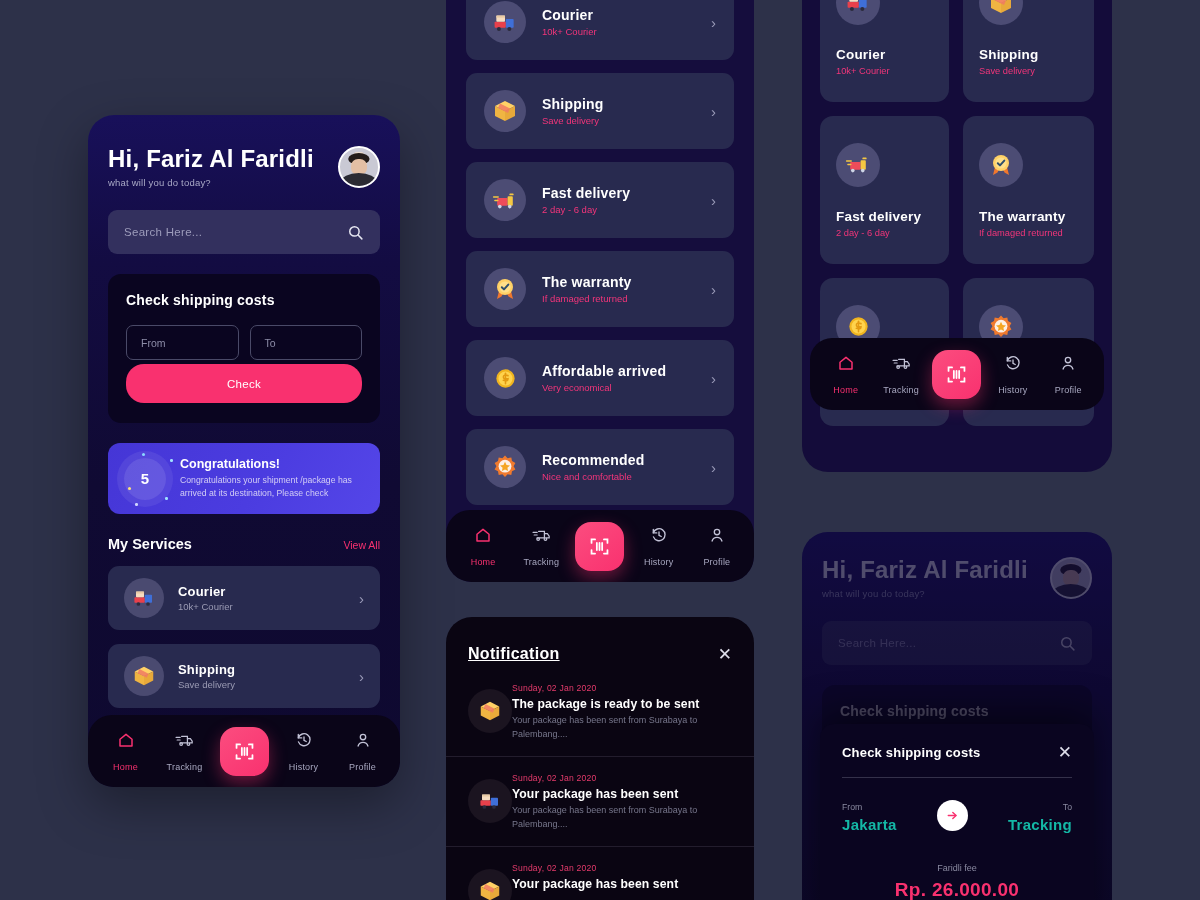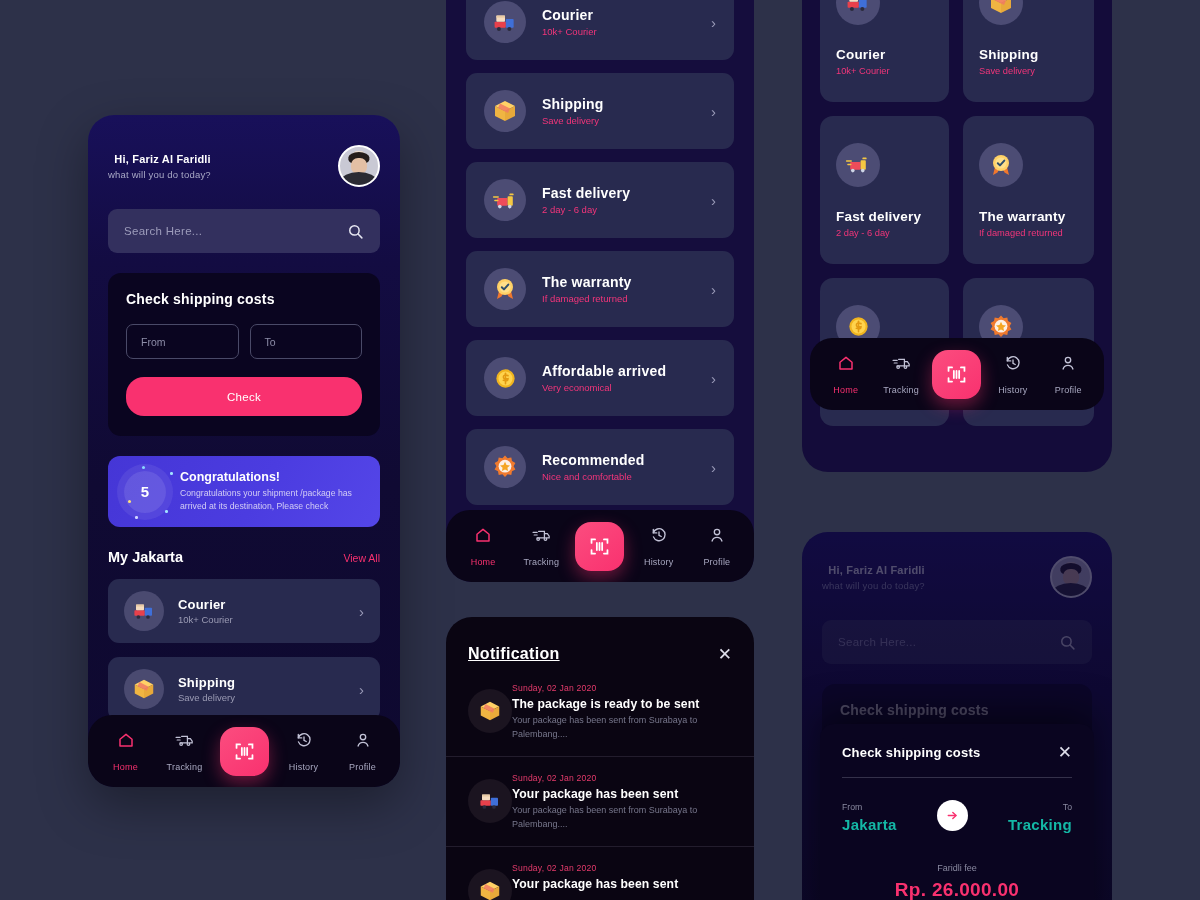--- a/index.html
+++ b/index.html
@@ -43,25 +43,24 @@
     box-shadow: 0 18px 50px rgba(0,0,0,.35);
   }
 
   .greet-row {
     display: flex;
     align-items: center;
     justify-content: space-between;
     padding: 30px 20px 0 20px;
   }
   .greet-name {
-    font-size: 11px;
+    font-size: 24px;
     font-weight: bold;
     color: #ffffff;
     letter-spacing: .2px;
-    text-align: right;
   }
   .greet-sub {
     font-size: 9.5px;
     color: #a9a9c6;
     margin-top: 4px;
     letter-spacing: .2px;
   }
   .avatar {
     width: 42px; height: 42px;
     border-radius: 50%;
@@ -132,21 +131,21 @@
     height: 35px;
     border: 1px solid #4a4a68;
     border-radius: 7px;
     display: flex;
     align-items: center;
     padding: 0 14px;
     font-size: 10.5px;
     color: #8d8da8;
   }
   .btn-check {
-    margin-top: 18px;
+    margin-top: 4px;
     height: 39px;
     border-radius: 18px;
     background: #f9316f;
     color: #fff;
     font-size: 11.5px;
     display: flex;
     align-items: center;
     justify-content: center;
     letter-spacing: .3px;
     border: none;
@@ -448,21 +447,21 @@
       <span class="spark" style="width:2.5px;height:2.5px;background:#cfd4ff;left:27px;top:60px;"></span>
       <span class="spark" style="width:2.5px;height:2.5px;background:#9fe0ff;left:57px;top:54px;"></span>
       <div class="badge5">5</div>
       <div>
         <div class="banner-t">Congratulations!</div>
         <div class="banner-d">Congratulations your shipment /package has arrived at its destination, Please check</div>
       </div>
     </div>
 
     <div class="svc-head">
-      <h4>My Jakarta</h4>
+      <h4>My Services</h4>
       <span class="viewall">View All</span>
     </div>
 
     <div class="svc-row">
       <div class="svc-ic">
         <svg width="24" height="20" viewBox="0 0 30 24">
           <rect x="3" y="11" width="13" height="7" rx="1" fill="#e8404b"></rect>
           <rect x="16" y="8" width="9" height="10" rx="1" fill="#3f6fd8"></rect>
           <rect x="5" y="4" width="10" height="7" rx="1" fill="#f6dcc0"></rect>
           <rect x="5" y="4" width="10" height="2.4" fill="#e8c9a4"></rect>

